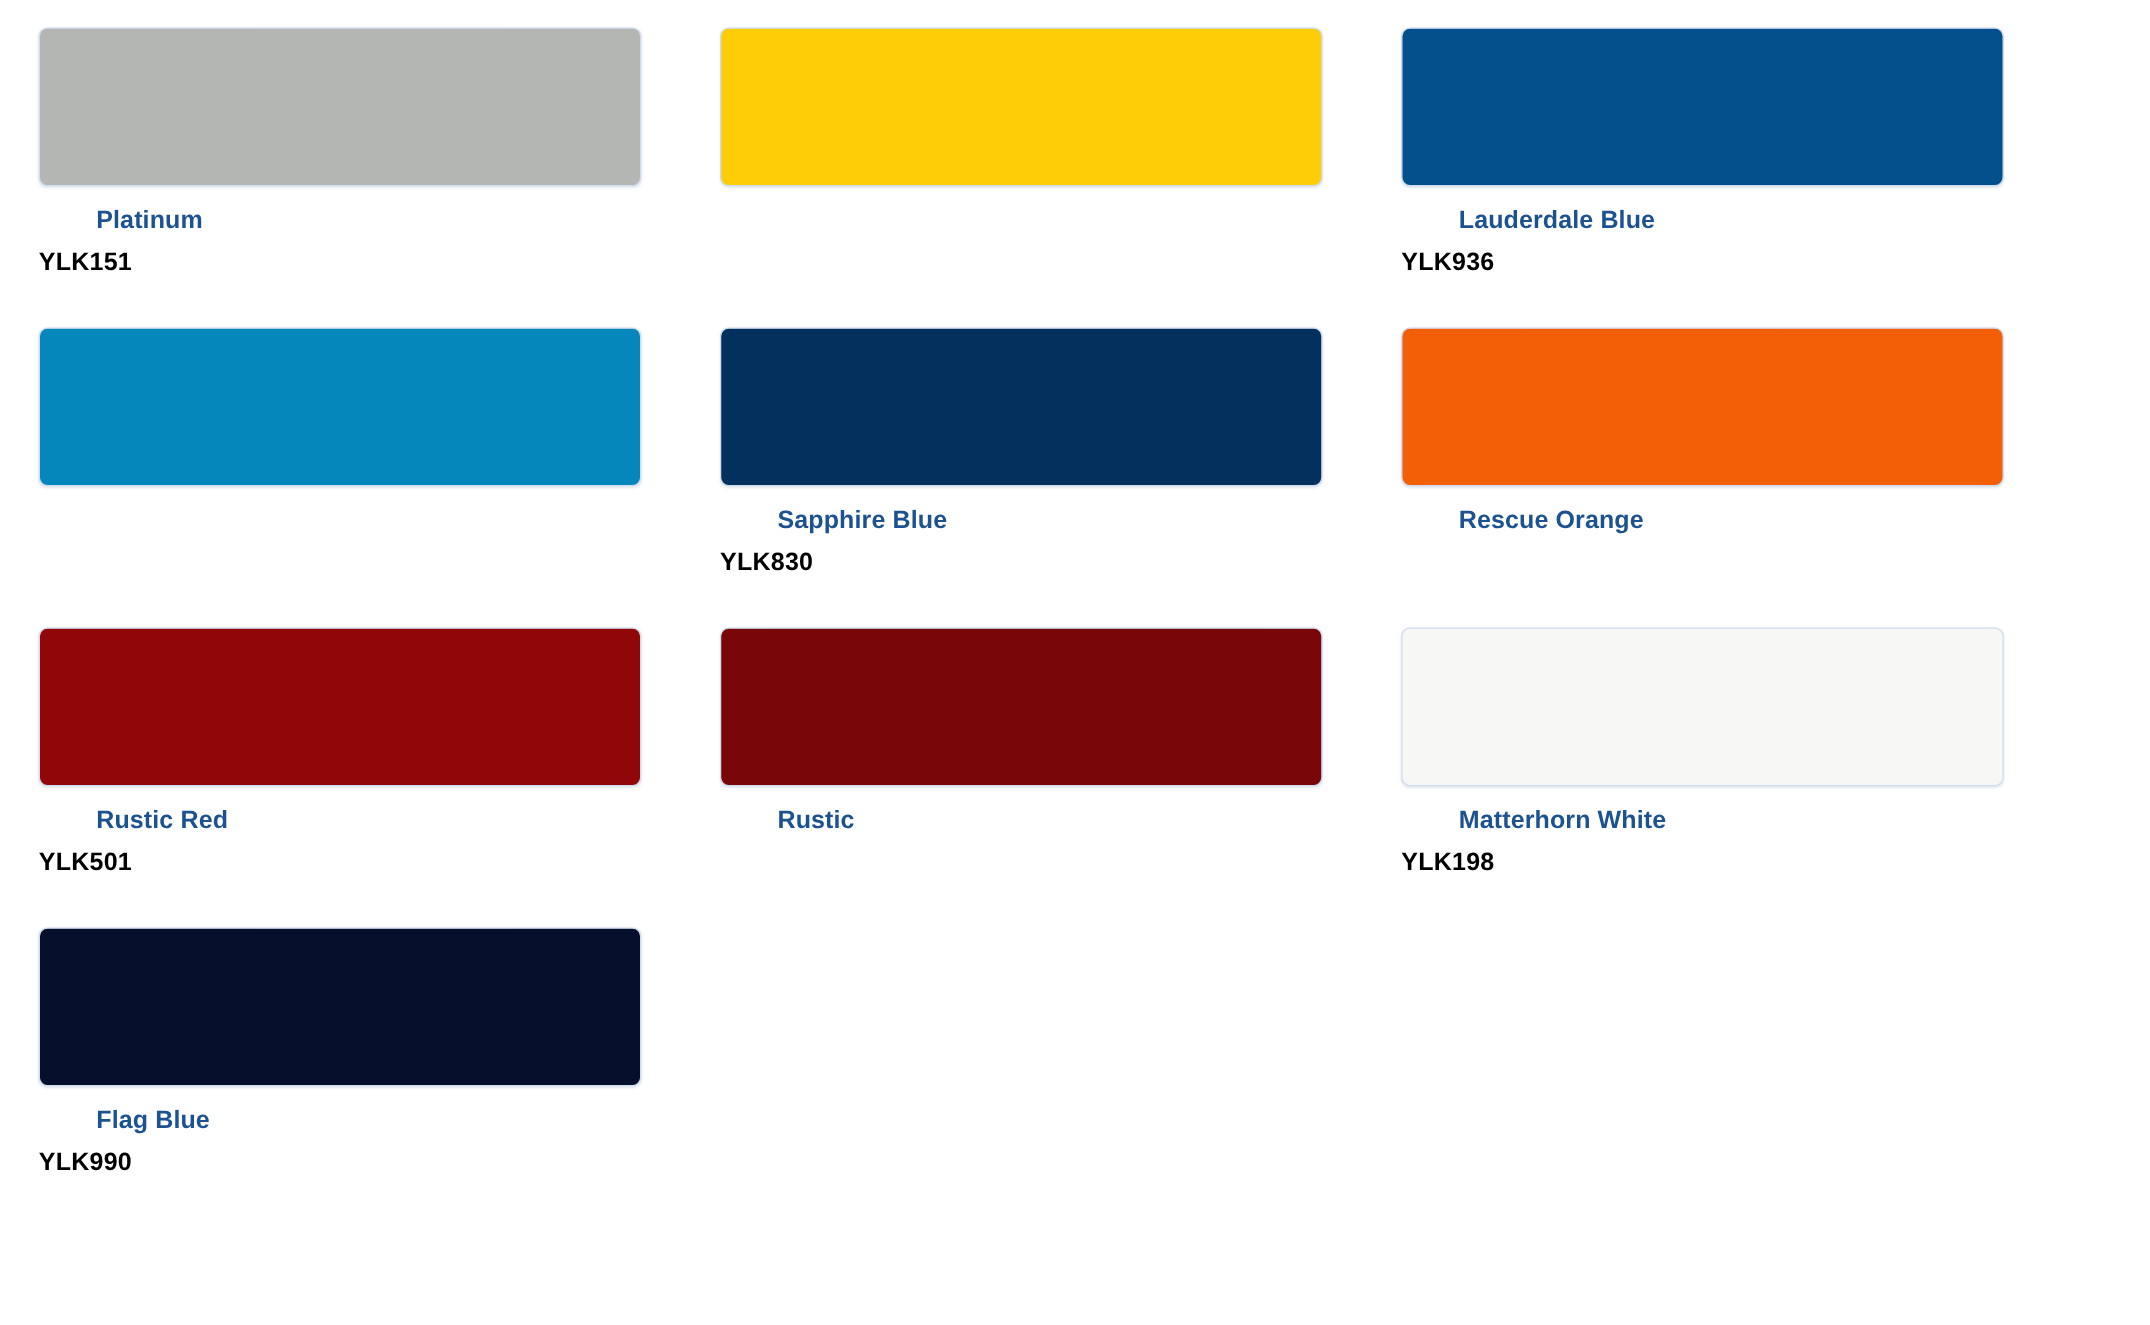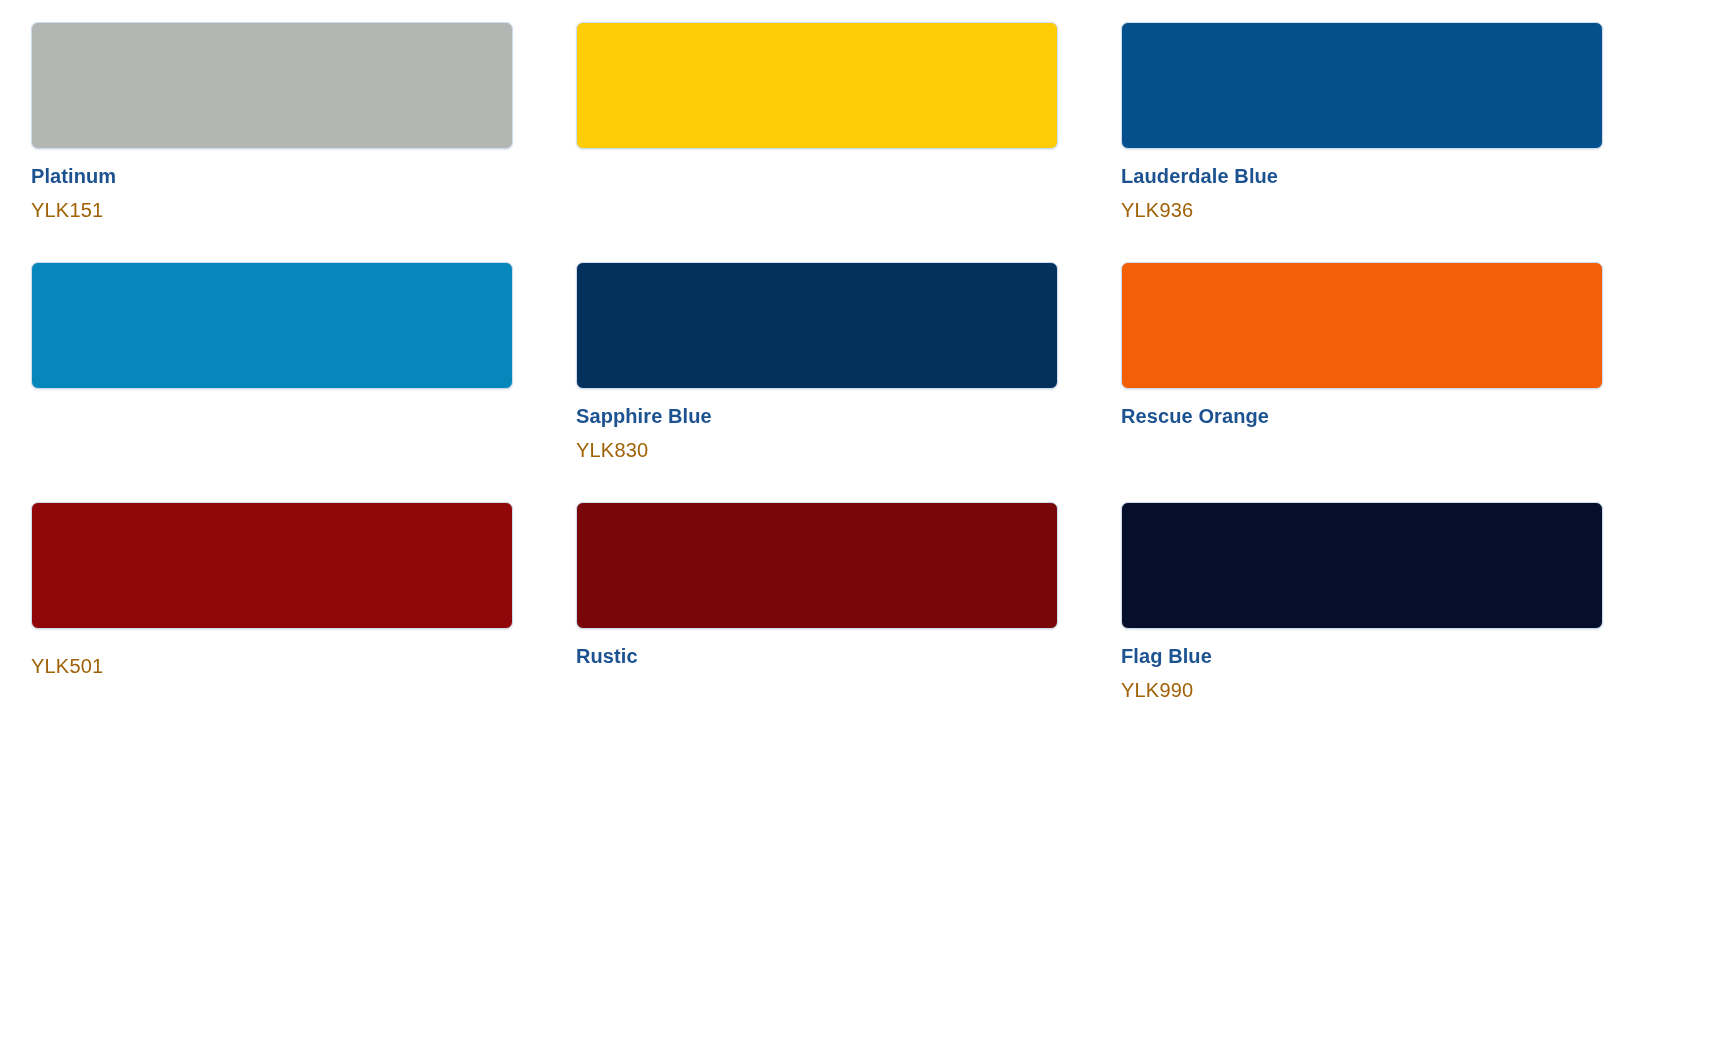--- a/index.html
+++ b/index.html
@@ -43,26 +43,27 @@
   .swatch-meta {
     padding-top: 16px;
   }
 
   .swatch-name {
     font-size: 20px;
     font-weight: bold;
     color: #1d5291;
     line-height: 1.18;
     letter-spacing: 0.1px;
+    margin-left: 46px;
   }
 
   .swatch-code {
     font-size: 20px;
-    font-weight: normal;
-    color: #a16207;
+    font-weight: bold;
+    color: #000000;
     line-height: 1.18;
     padding-top: 10px;
     letter-spacing: 0.2px;
   }
 </style>
 </head>
 <body>
 
 <main id="palette-grid">
     <div class="swatch-card">
@@ -94,27 +95,35 @@
     </div>
     <div class="swatch-card">
       <div class="swatch-chip" style="background: rgb(243, 95, 6);"></div>
       <div class="swatch-meta">
         <div class="swatch-name">Rescue Orange</div>
       </div>
     </div>
     <div class="swatch-card">
       <div class="swatch-chip" style="background: rgb(145, 6, 8);"></div>
       <div class="swatch-meta">
+        <div class="swatch-name">Rustic Red</div>
         <div class="swatch-code">YLK501</div>
       </div>
     </div>
     <div class="swatch-card">
       <div class="swatch-chip" style="background: rgb(121, 6, 9);"></div>
       <div class="swatch-meta">
         <div class="swatch-name">Rustic</div>
+      </div>
+    </div>
+    <div class="swatch-card">
+      <div class="swatch-chip" style="background: rgb(247, 248, 246);"></div>
+      <div class="swatch-meta">
+        <div class="swatch-name">Matterhorn White</div>
+        <div class="swatch-code">YLK198</div>
       </div>
     </div>
     <div class="swatch-card">
       <div class="swatch-chip" style="background: rgb(5, 15, 43);"></div>
       <div class="swatch-meta">
         <div class="swatch-name">Flag Blue</div>
         <div class="swatch-code">YLK990</div>
       </div>
     </div>
   </main>

